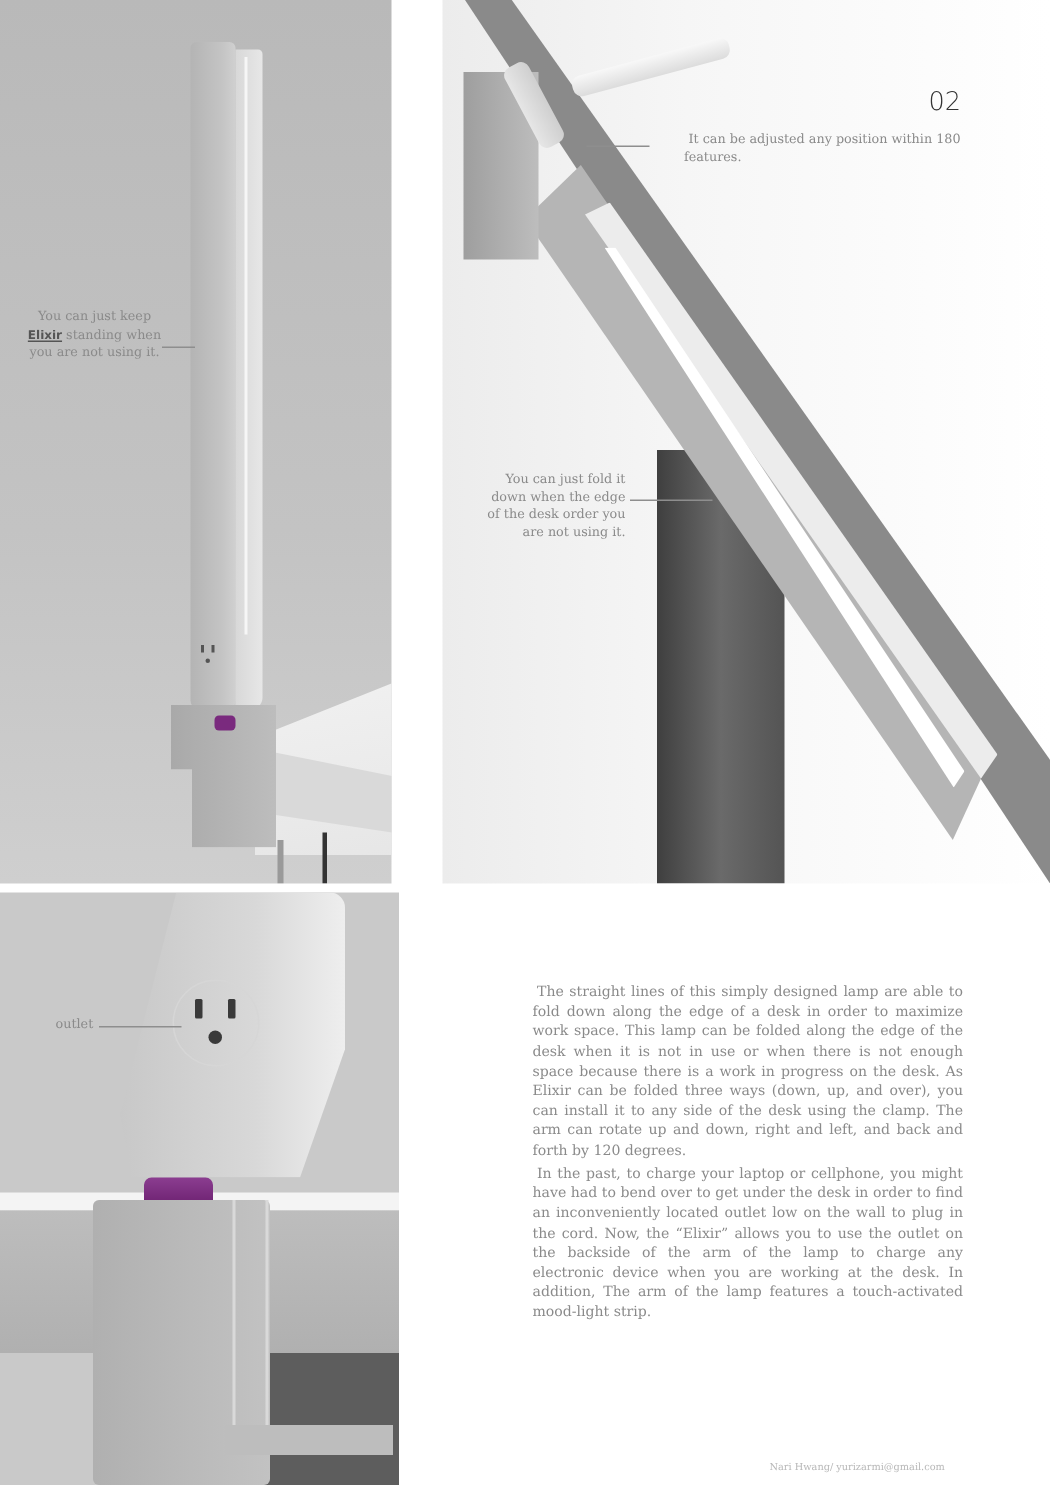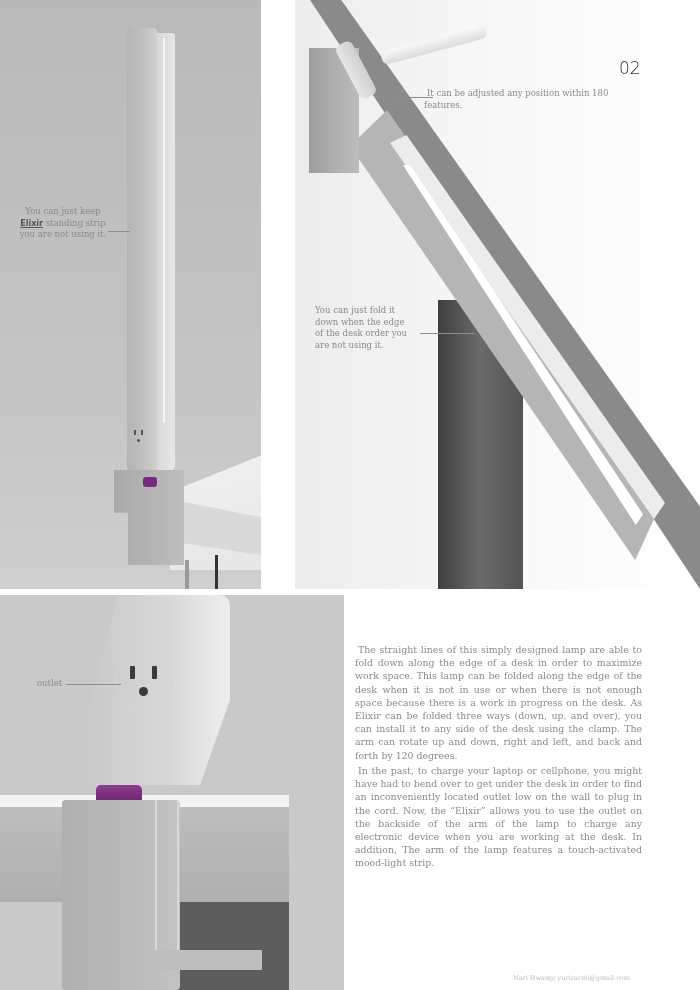--- a/index.html
+++ b/index.html
@@ -1,24 +1,24 @@
 <!DOCTYPE html>
 <html><head>
 <meta charset="utf-8">
 <style>
   html, body { margin:0; padding:0; }
   body { width:700px; height:990px; background:#ffffff; position:relative; overflow:hidden; font-family:"DejaVu Serif", serif; }
   .panel { position:absolute; overflow:hidden; }
   #p1 { left:0; top:0; width:261px; height:589px; background:linear-gradient(180deg,#b9b9b9 0%,#c3c3c3 60%,#cfcfcf 100%); }
   #p2 { left:295px; top:0; width:405px; height:589px; background:linear-gradient(90deg,#ececec 0%,#f6f6f6 40%,#ffffff 100%); }
-  #p3 { left:0; top:595px; width:344px; height:395px; background:#c9c9c9; }
+  #p3 { left:0; top:595px; width:266px; height:395px; background:#c9c9c9; }
   .annot { position:absolute; font-size:8.5px; line-height:11.5px; color:#8a8a8a; }
   .leader { position:absolute; height:1px; background:#8e8e8e; }
   .pagenum { position:absolute; left:619px; top:58px; font-family:"DejaVu Sans", sans-serif; font-size:17px; color:#333; font-weight:300; }
-  .body-text { position:absolute; left:355px; width:287px; font-size:9.4px; line-height:13.2px; color:#8a8a8a; text-align:justify; }
+  .body-text { position:absolute; left:355px; width:287px; font-size:9.4px; line-height:13.2px; color:#8a8a8a; text-align:justify;margin-top:12px; }
   .credit { position:absolute; left:513px; top:930px; font-size:6.5px; color:#b8b8b8;margin-top:44px; }
   .shape { position:absolute; }
 </style>
 </head>
 <body>
 
 <div class="panel" id="p1">
 
   <div class="shape" style="left:170px;top:440px;width:130px;height:130px;background:linear-gradient(170deg,#f2f2f2,#e6e6e6);clip-path:polygon(0 40%,100% 0,100% 100%,0 100%);"></div>
   <div class="shape" style="left:175px;top:500px;width:120px;height:60px;background:#d9d9d9;clip-path:polygon(0 0,100% 40%,100% 100%,0 70%);"></div>
@@ -33,21 +33,21 @@
     <div style="position:absolute;left:5px;top:11px;width:3px;height:3px;border-radius:50%;background:#555;"></div>
   </div>
 
   <div class="shape" style="left:114px;top:470px;width:70px;height:95px;background:linear-gradient(90deg,#a9a9a9,#bdbdbd);clip-path:polygon(0 0,100% 0,100% 100%,20% 100%,20% 45%,0 45%);"></div>
   <div class="shape" style="left:143px;top:477px;width:14px;height:10px;background:#7a2a7e;border-radius:3px;"></div>
   <div class="shape" style="left:185px;top:560px;width:4px;height:29px;background:#9a9a9a;"></div>
   <div class="shape" style="left:215px;top:555px;width:3px;height:34px;background:#333;"></div>
 
   <div class="annot" style="left:16px;top:206px;width:94px;text-align:center;">
     <span>You can just keep</span><br>
-    <b style="color:#555;font-family:'DejaVu Sans',sans-serif;font-size:8px;text-decoration:underline;">Elixir</b><span> standing strip</span><br>
+    <b style="color:#555;font-family:'DejaVu Sans',sans-serif;font-size:8px;text-decoration:underline;">Elixir</b><span> standing when</span><br>
     <span>you are not using it.</span>
   </div>
   <div class="leader" style="left:108px;top:231px;width:22px;"></div>
 </div>
 
 <div class="panel" id="p2">
 
   <div class="shape" style="left:143px;top:300px;width:85px;height:289px;background:linear-gradient(90deg,#3f3f3f,#6a6a6a 50%,#545454);"></div>
 
   <div class="shape" style="left:15px;top:0px;width:390px;height:589px;background:#8a8a8a;clip-path:polygon(0 0,8% 0,100% 86%,100% 100%);"></div>
@@ -55,26 +55,26 @@
   <div class="shape" style="left:55px;top:110px;width:310px;height:450px;background:#b5b5b5;clip-path:polygon(0 8%,12% 0,100% 88%,92% 100%);"></div>
   <div class="shape" style="left:95px;top:135px;width:275px;height:400px;background:#ececec;clip-path:polygon(0 2%,6% 0,100% 92%,96% 96%);"></div>
   <div class="shape" style="left:108px;top:165px;width:240px;height:360px;background:#ffffff;clip-path:polygon(0 0,3% 0,100% 97%,97% 100%);"></div>
 
   <div class="shape" style="left:14px;top:48px;width:50px;height:125px;background:linear-gradient(90deg,#9e9e9e,#bdbdbd);"></div>
 
   <div class="shape" style="left:85px;top:52px;width:108px;height:14px;background:linear-gradient(180deg,#f8f8f8,#dcdcdc);border-radius:6px;transform:rotate(-15deg);transform-origin:0 0;"></div>
   <div class="shape" style="left:52px;top:40px;width:18px;height:60px;background:linear-gradient(90deg,#e6e6e6,#cfcfcf);border-radius:6px;transform:rotate(-28deg);"></div>
 
   <div class="leader" style="left:96px;top:97px;width:42px;"></div>
-  <div class="annot" style="left:129px;top:88px;width:200px;">
+  <div class="annot" style="left:161px;top:88px;width:200px;">
     <span style="padding-left:3px;">It can be adjusted any position within 180</span><br>
     <span>features.</span>
   </div>
 
-  <div class="annot" style="left:20px;top:305px;width:102px;text-align:left;">
+  <div class="annot" style="left:20px;top:315px;width:102px;text-align:right;">
     <span>You can just fold it</span><br>
     <span>down when the edge</span><br>
     <span>of the desk order you</span><br>
     <span>are not using it.</span>
   </div>
   <div class="leader" style="left:125px;top:333px;width:55px;"></div>
 </div>
 
 <div class="pagenum">02</div>
 

